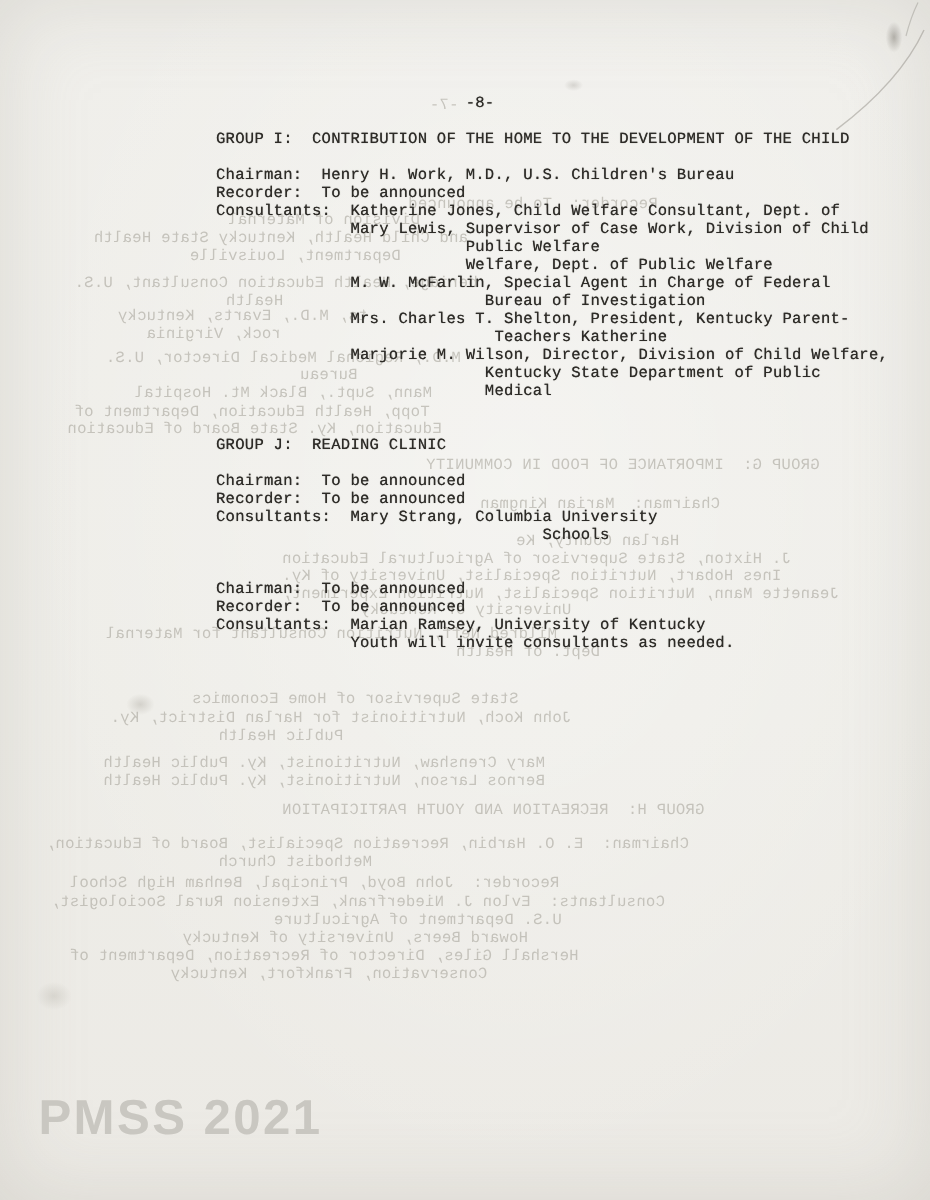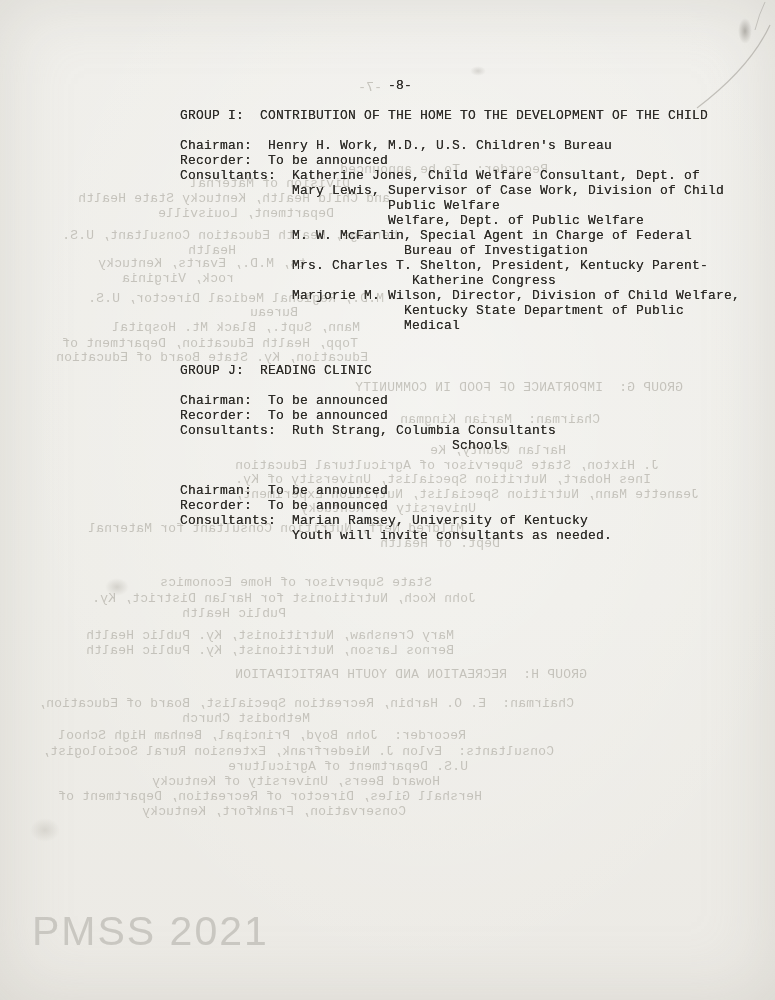--- a/index.html
+++ b/index.html
@@ -50,21 +50,21 @@
     letter-spacing: 0.2px;
     color: #2d2b27;
     text-shadow: 0 0 0.6px rgba(45,43,39,0.85);
   }
   .watermark {
     position: absolute;
     left: 32px;
     top: 908px;
     font-family: "Liberation Sans", sans-serif;
     font-size: 41px;
-    font-weight: 400;
+    font-weight: 700;
     letter-spacing: 2px;
     color: #c9c7c1;
   }
   .crease {
     position: absolute;
     top: 0;
     right: 0;
     pointer-events: none;
   }
   .spot {
@@ -138,31 +138,31 @@
       <div class="tline">&nbsp;</div>
       <div class="tline">Chairman:  Henry H. Work, M.D., U.S. Children's Bureau</div>
       <div class="tline">Recorder:  To be announced</div>
       <div class="tline">Consultants:  Katherine Jones, Child Welfare Consultant, Dept. of</div>
       <div class="tline">              Mary Lewis, Supervisor of Case Work, Division of Child</div>
       <div class="tline">                          Public Welfare</div>
       <div class="tline">                          Welfare, Dept. of Public Welfare</div>
       <div class="tline">              M. W. McFarlin, Special Agent in Charge of Federal</div>
       <div class="tline">                            Bureau of Investigation</div>
       <div class="tline">              Mrs. Charles T. Shelton, President, Kentucky Parent-</div>
-      <div class="tline">                             Katherine Congress</div>
+      <div class="tline">                             Teachers Katherine</div>
       <div class="tline">              Marjorie M. Wilson, Director, Division of Child Welfare,</div>
       <div class="tline">                            Kentucky State Department of Public</div>
       <div class="tline">                            Medical</div>
       <div class="tline">&nbsp;</div>
       <div class="tline">&nbsp;</div>
       <div class="tline">GROUP J:  READING CLINIC</div>
       <div class="tline">&nbsp;</div>
       <div class="tline">Chairman:  To be announced</div>
       <div class="tline">Recorder:  To be announced</div>
-      <div class="tline">Consultants:  Ruth Strang, Columbia Consultants</div>
+      <div class="tline">Consultants:  Mary Strang, Columbia University</div>
       <div class="tline">                                  Schools</div>
       <div class="tline">&nbsp;</div>
       <div class="tline">&nbsp;</div>
       <div class="tline">Chairman:  To be announced</div>
       <div class="tline">Recorder:  To be announced</div>
       <div class="tline">Consultants:  Marian Ramsey, University of Kentucky</div>
       <div class="tline">              Youth will invite consultants as needed.</div>
     </div>
 
   <div class="spot s1"></div>

